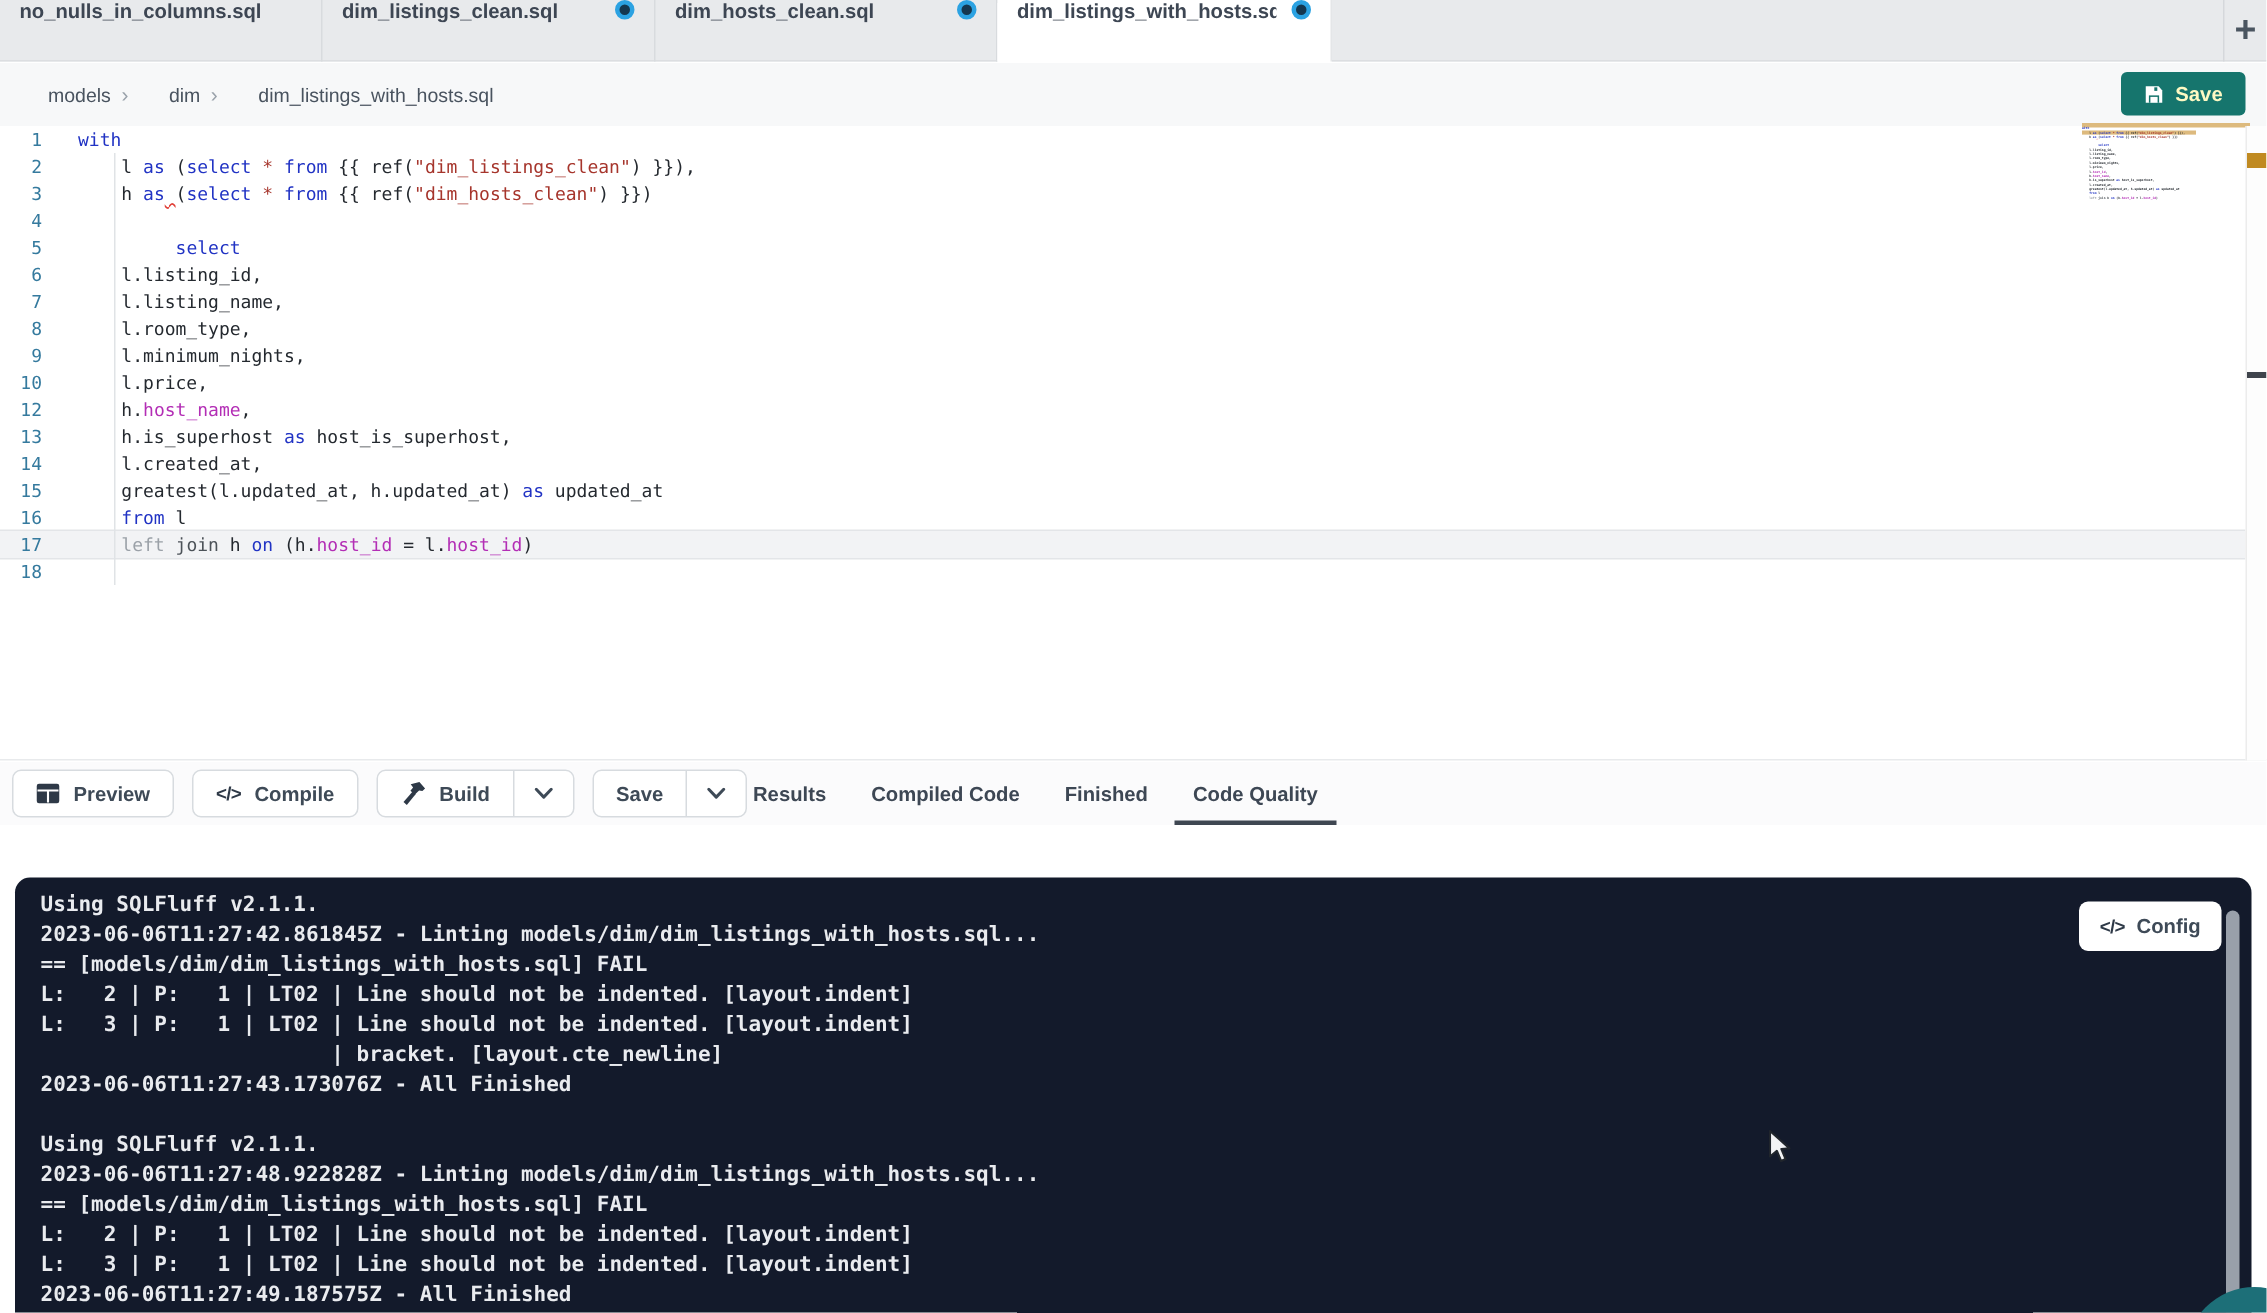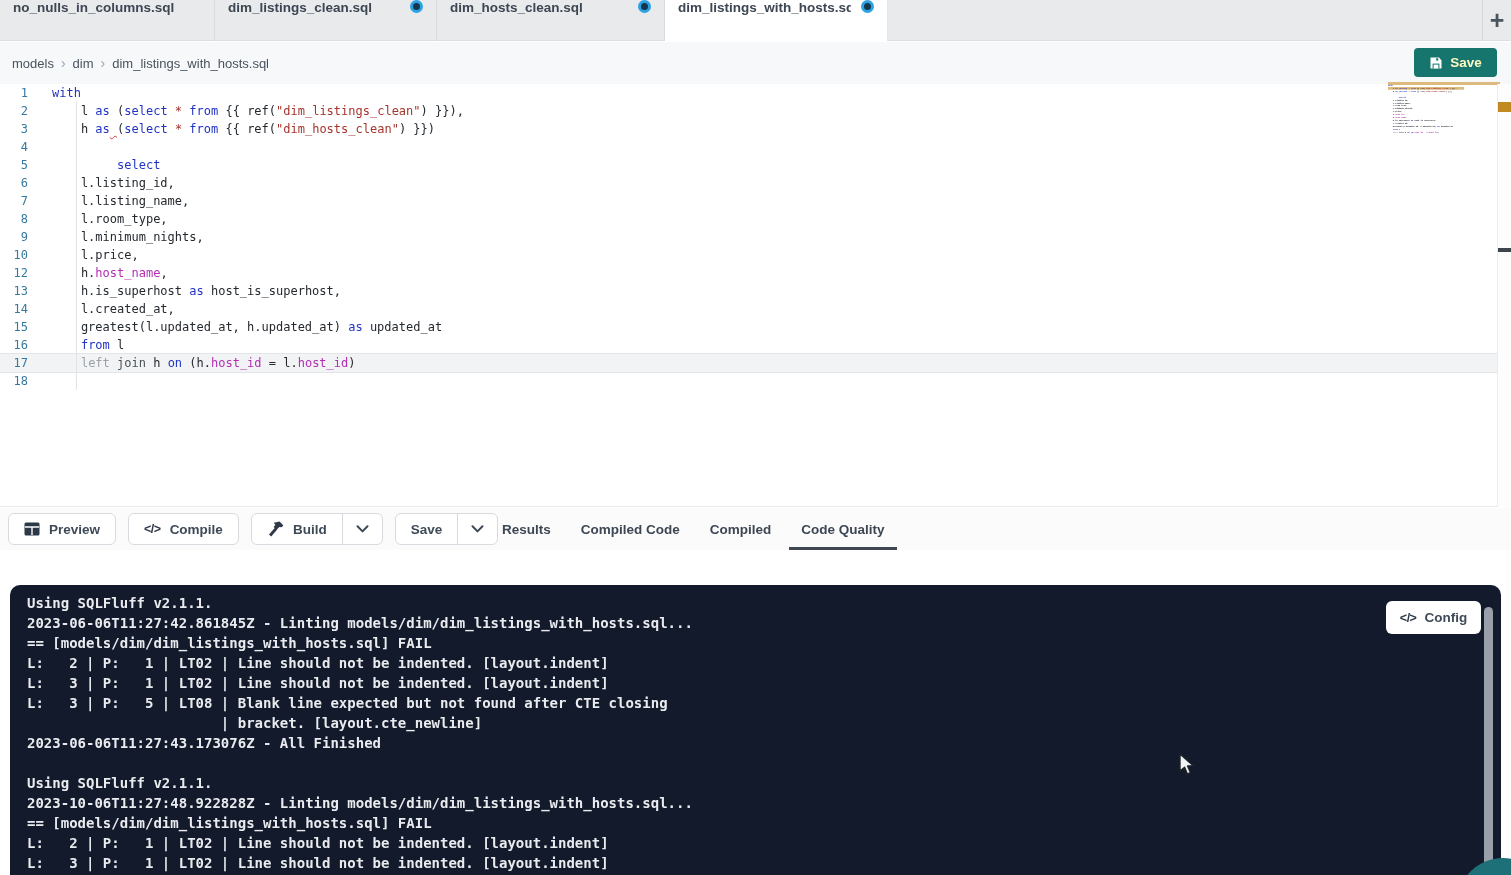--- a/index.html
+++ b/index.html
@@ -24,21 +24,21 @@
     padding:0 13px;border-right:1px solid #d8dbde;color:#3d4653;font-size:13.5px;font-weight:bold;cursor:pointer;}
   .tab .tab-label{white-space:nowrap;overflow:hidden;}
   .tab.active{background:#fff;border-right-color:#e4e6e8;box-shadow:0 2px 0 #fff;}
   .dot{width:13px;height:13px;border-radius:50%;background:#14374f;border:3.5px solid var(--unsaved-dot);flex:none;margin-left:10px;}
   .tab-add{position:absolute;left:1482px;top:0;width:29px;height:41px;border-left:1px solid #d5d8db;
     display:flex;align-items:center;justify-content:center;font-size:25px;font-weight:bold;color:#4a5560;cursor:pointer;}
 
   
   .crumbbar{position:absolute;left:0;top:42px;width:1511px;height:42px;background:#f7f8f9;}
   .breadcrumb{position:absolute;left:12px;top:0;height:42px;display:flex;align-items:center;font-size:13px;color:#49535f;}
-  .crumb{cursor:pointer;}
+  .crumb{cursor:pointer;margin-left:20px;}
   .crumb-sep{color:#9aa2ab;margin:0 7px;font-size:14px;}
   .save-btn{position:absolute;left:1414px;top:6px;width:83px;height:29px;background:var(--accent-teal);
     border-radius:4px;display:flex;align-items:center;justify-content:center;gap:7px;
     color:#fef9c3;font-size:13.5px;font-weight:bold;cursor:pointer;}
 
   
   .editor{position:absolute;left:0;top:84px;width:1511px;height:423px;background:#fff;border-bottom:1px solid #e8eaec;}
   .ed-row{position:relative;height:18px;display:flex;width:1497px;}
   .ed-row.active{background:#f2f3f5;box-shadow:0 -1px 0 #e3e5e8,0 1px 0 #e3e5e8;}
   .ed-num{width:28px;text-align:right;color:#357a9e;font-size:12px;line-height:18px;flex:none;
@@ -283,38 +283,37 @@
             <svg width="13" height="8" viewBox="0 0 13 8">
               <path d="M1.5 1.2 L6.5 6.4 L11.5 1.2" fill="none" stroke="#3e4a57" stroke-width="2" stroke-linecap="round" stroke-linejoin="round"></path>
             </svg>
           </span>
         </div>
       </div>
     </div>
   <div class="res-tabs">
       <div class="res-tab">Results</div>
       <div class="res-tab">Compiled Code</div>
-      <div class="res-tab">Compiled</div>
+      <div class="res-tab">Finished</div>
       <div class="res-tab active">Code Quality</div>
     </div>
 </div>
 
 <div class="terminal">
   <div class="term-lines">
       <pre class="term-line">Using SQLFluff v2.1.1.</pre>
       <pre class="term-line">2023-06-06T11:27:42.861845Z - Linting models/dim/dim_listings_with_hosts.sql...</pre>
       <pre class="term-line">== [models/dim/dim_listings_with_hosts.sql] FAIL</pre>
       <pre class="term-line">L:   2 | P:   1 | LT02 | Line should not be indented. [layout.indent]</pre>
       <pre class="term-line">L:   3 | P:   1 | LT02 | Line should not be indented. [layout.indent]</pre>
-      <pre class="term-line">L:   3 | P:   5 | LT08 | Blank line expected but not found after CTE closing</pre>
       <pre class="term-line">                       | bracket. [layout.cte_newline]</pre>
       <pre class="term-line">2023-06-06T11:27:43.173076Z - All Finished</pre>
       <pre class="term-line"> </pre>
       <pre class="term-line">Using SQLFluff v2.1.1.</pre>
-      <pre class="term-line">2023-10-06T11:27:48.922828Z - Linting models/dim/dim_listings_with_hosts.sql...</pre>
+      <pre class="term-line">2023-06-06T11:27:48.922828Z - Linting models/dim/dim_listings_with_hosts.sql...</pre>
       <pre class="term-line">== [models/dim/dim_listings_with_hosts.sql] FAIL</pre>
       <pre class="term-line">L:   2 | P:   1 | LT02 | Line should not be indented. [layout.indent]</pre>
       <pre class="term-line">L:   3 | P:   1 | LT02 | Line should not be indented. [layout.indent]</pre>
       <pre class="term-line">2023-06-06T11:27:49.187575Z - All Finished</pre>
     </div>
   <div class="config-btn">
     <span class="code-glyph">&lt;/&gt;</span>
     <span>Config</span>
   </div>
   <div class="term-scroll"></div>

